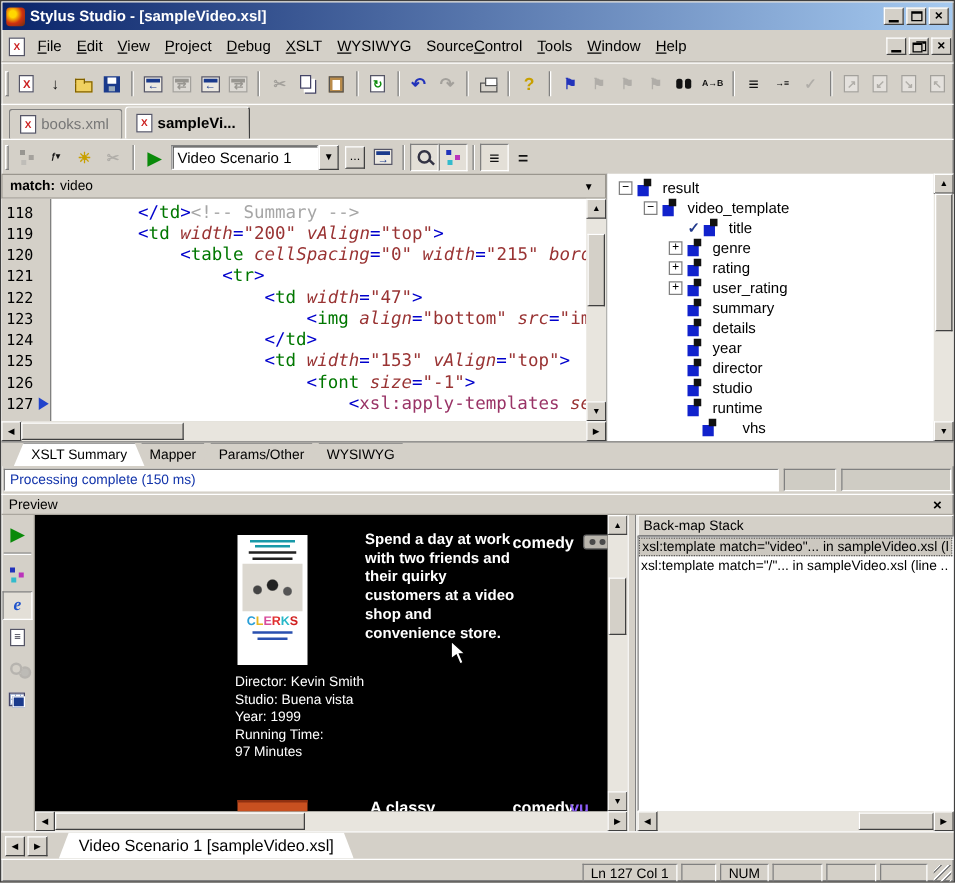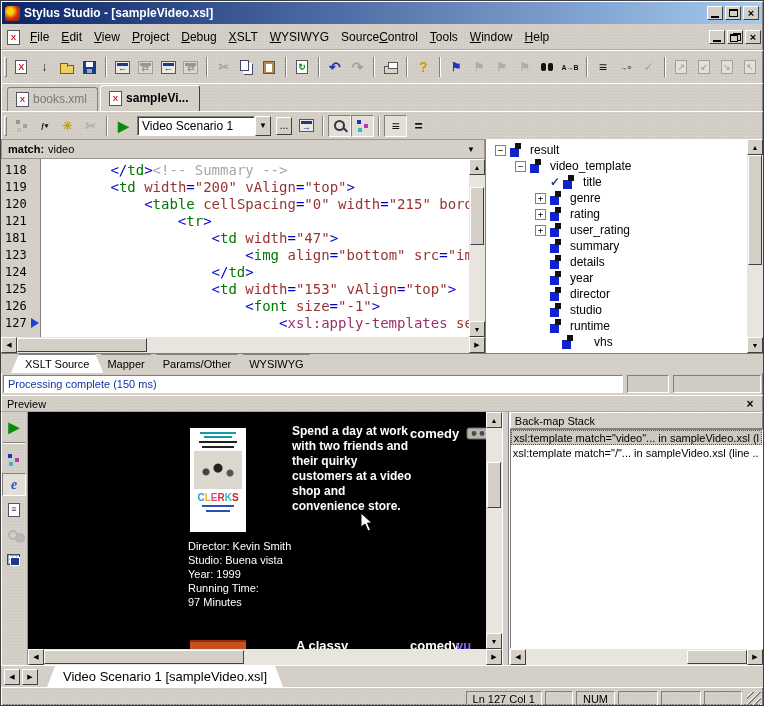--- a/index.html
+++ b/index.html
@@ -80,21 +80,21 @@
   .leftcol{width:485px;display:flex;flex-direction:column;border-right:1px solid #808080;}
   .matchbar{height:20px;display:flex;align-items:center;font-size:11px;padding:0 6px;border:1px solid #9a968e;background:#d4d0c8;}
   .matchbar b{margin-right:4px;}
   .matchdrop{margin-left:auto;font-size:8px;width:14px;text-align:center;}
   .editor{flex:1;display:flex;background:#fff;overflow:hidden;}
   .gutter{width:40px;background:#d4d0c8;border-right:1px solid #808080;font:12px/17px "DejaVu Sans Mono",monospace;padding:3px 0 0 4px;}
   .gutrow{height:17px;position:relative;}
   .gutrow .mark{position:absolute;right:1px;top:3px;width:0;height:0;border-left:8px solid #2244cc;border-top:5px solid transparent;border-bottom:5px solid transparent;}
   .codearea{flex:1;font:14px/17px "DejaVu Sans Mono",monospace;white-space:pre;padding:3px 0 0 2px;overflow:hidden;}
   .cl{height:17px;}
-  .p{color:#0000cc;}.t{color:#007700;}.a{color:#993333;}.v{color:#993333;}.c{color:#a6a6a6;}.x{color:#993366;}.w{color:#000;}
+  .p{color:#0000cc;}.t{color:#007700;}.a{color:#993333;font-style:italic;}.v{color:#993333;}.c{color:#a6a6a6;}.x{color:#993366;}.w{color:#000;}
   
   .vsb{width:16px;background:#e8e5de;display:flex;flex-direction:column;align-items:center;}
   .hsb{height:16px;background:#e8e5de;display:flex;align-items:center;flex:0 0 16px;}
   .sbtn{width:16px;height:16px;background:#d4d0c8;border:1px solid;border-color:#fff #404040 #404040 #fff;
         display:flex;align-items:center;justify-content:center;font-size:7px;color:#000;flex:0 0 auto;}
   .thumb{background:#d4d0c8;border:1px solid;border-color:#fff #404040 #404040 #fff;}
   .vsb .thumb{width:14px;}
   .hsb .thumb{height:14px;}
   .sbspace{flex:1;}
   
@@ -379,21 +379,21 @@
         <b>match:</b>
         <span>video</span>
         <span class="matchdrop">▼</span>
       </div>
       <div class="editor">
         <div class="gutter" id="gutter">
             <div class="gutrow">118</div>
             <div class="gutrow">119</div>
             <div class="gutrow">120</div>
             <div class="gutrow">121</div>
-            <div class="gutrow">181</div>
+            <div class="gutrow">122</div>
             <div class="gutrow">123</div>
             <div class="gutrow">124</div>
             <div class="gutrow">125</div>
             <div class="gutrow">126</div>
             <div class="gutrow">127<span class="mark"></span></div>
           </div>
         <div class="codearea" id="codearea"><div class="cl"><span class="w">        </span><span class="p">&lt;/</span><span class="t">td</span><span class="p">&gt;</span><span class="c">&lt;!-- Summary --&gt;</span></div><div class="cl"><span class="w">        </span><span class="p">&lt;</span><span class="t">td</span><span class="w"> </span><span class="a">width</span><span class="p">=</span><span class="v">"200"</span><span class="w"> </span><span class="a">vAlign</span><span class="p">=</span><span class="v">"top"</span><span class="p">&gt;</span></div><div class="cl"><span class="w">            </span><span class="p">&lt;</span><span class="t">table</span><span class="w"> </span><span class="a">cellSpacing</span><span class="p">=</span><span class="v">"0"</span><span class="w"> </span><span class="a">width</span><span class="p">=</span><span class="v">"215"</span><span class="w"> </span><span class="a">border</span><span class="p">=</span><span class="v">"0</span></div><div class="cl"><span class="w">                </span><span class="p">&lt;</span><span class="t">tr</span><span class="p">&gt;</span></div><div class="cl"><span class="w">                    </span><span class="p">&lt;</span><span class="t">td</span><span class="w"> </span><span class="a">width</span><span class="p">=</span><span class="v">"47"</span><span class="p">&gt;</span></div><div class="cl"><span class="w">                        </span><span class="p">&lt;</span><span class="t">img</span><span class="w"> </span><span class="a">align</span><span class="p">=</span><span class="v">"bottom"</span><span class="w"> </span><span class="a">src</span><span class="p">=</span><span class="v">"images/</span></div><div class="cl"><span class="w">                    </span><span class="p">&lt;/</span><span class="t">td</span><span class="p">&gt;</span></div><div class="cl"><span class="w">                    </span><span class="p">&lt;</span><span class="t">td</span><span class="w"> </span><span class="a">width</span><span class="p">=</span><span class="v">"153"</span><span class="w"> </span><span class="a">vAlign</span><span class="p">=</span><span class="v">"top"</span><span class="p">&gt;</span></div><div class="cl"><span class="w">                        </span><span class="p">&lt;</span><span class="t">font</span><span class="w"> </span><span class="a">size</span><span class="p">=</span><span class="v">"-1"</span><span class="p">&gt;</span></div><div class="cl"><span class="w">                            </span><span class="p">&lt;</span><span class="x">xsl:apply-templates</span><span class="w"> </span><span class="a">select</span><span class="p">=</span></div></div>
         <div class="vsb">
           <span class="sbtn">▲</span>
           <span style="height:12px;"></span>
@@ -481,21 +481,21 @@
       <div class="vsb">
         <span class="sbtn">▲</span>
         <span class="thumb" style="height:110px;"></span>
         <span class="sbspace"></span>
         <span class="sbtn">▼</span>
       </div>
     </div>
   </div>
 
   <div class="sheettabs" id="sheettabs">
-      <span class="stab active">XSLT Source</span>
+      <span class="stab active">XSLT Summary</span>
       <span class="stab">Mapper</span>
       <span class="stab">Params/Other</span>
       <span class="stab">WYSIWYG</span>
     </div>
 
   <div class="progressrow dots">
     <div class="progfield">Processing complete  (150 ms)</div>
     <div class="progcell"></div>
     <div class="progcell progcell2"></div>
   </div>

